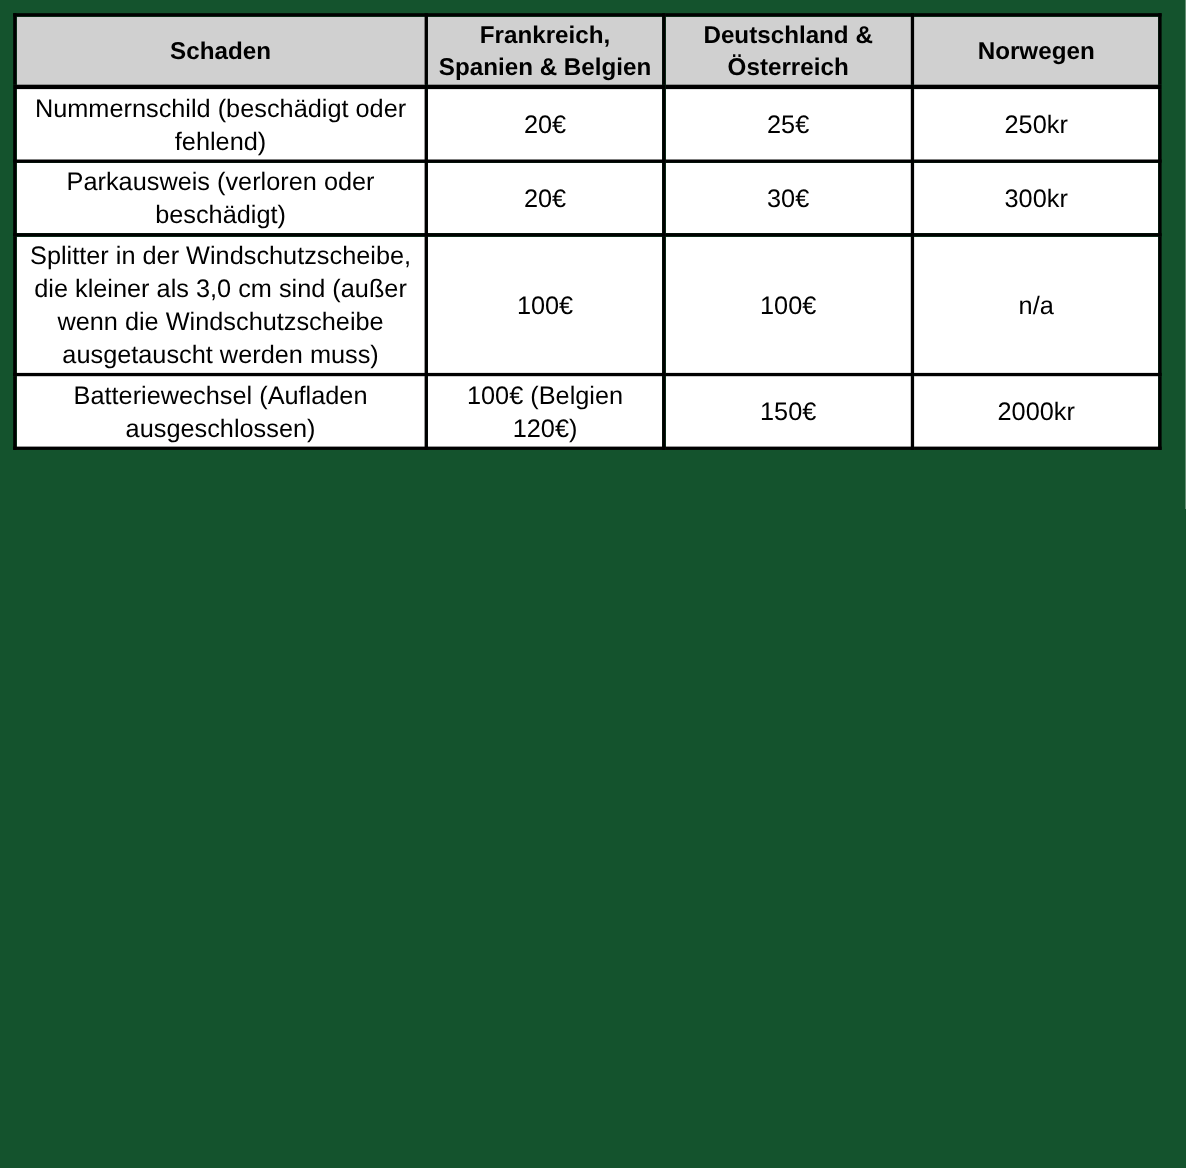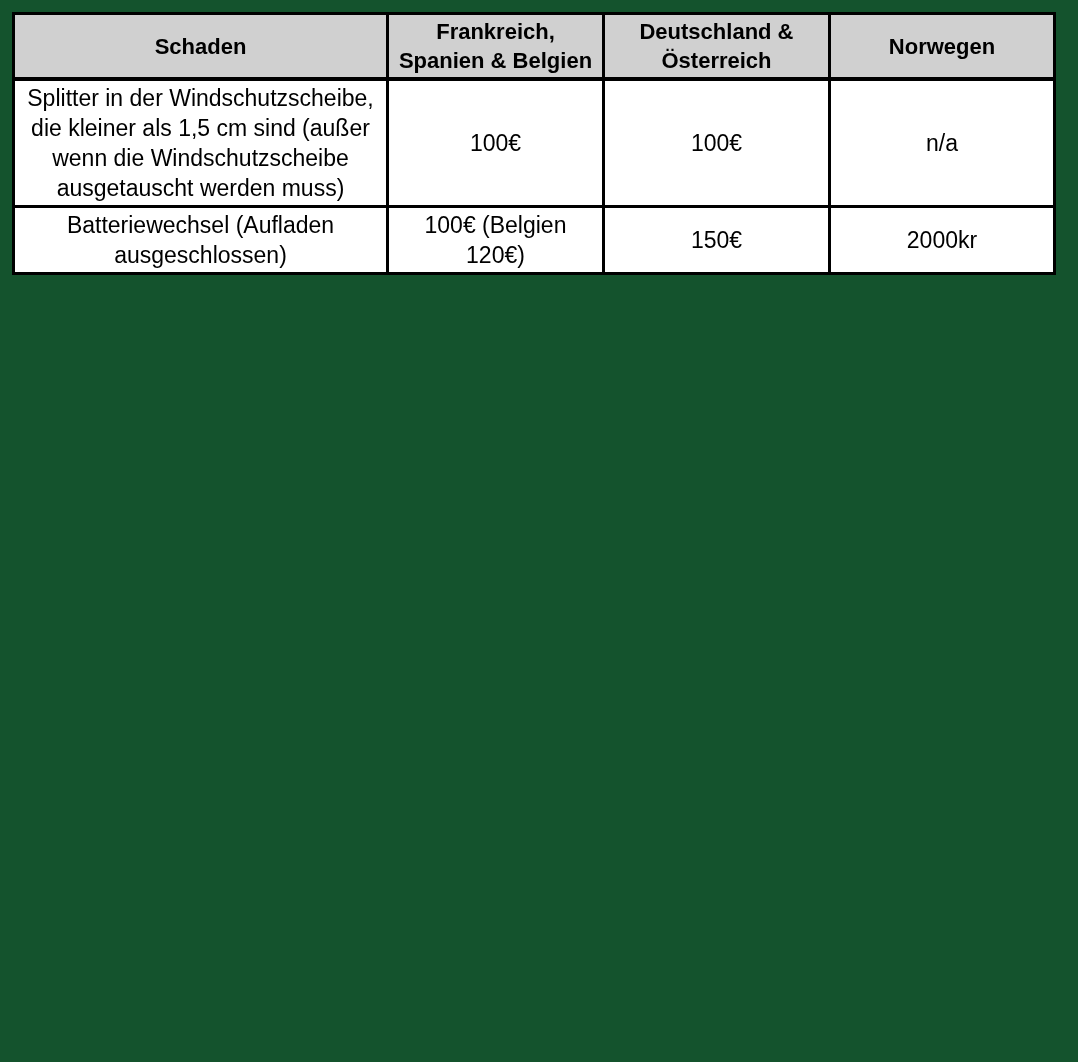--- a/index.html
+++ b/index.html
@@ -66,23 +66,37 @@
       <tr style="height:56px">
         <th>Schaden</th>
         <th>Frankreich,
 Spanien &amp; Belgien</th>
         <th>Deutschland &amp;
 Österreich</th>
         <th>Norwegen</th>
       </tr>
     </thead>
     <tbody id="fees-body">
+        <tr style="height: 59px;">
+          <td>Nummernschild (beschädigt oder
+fehlend)</td>
+          <td>20€</td>
+          <td>25€</td>
+          <td>250kr</td>
+        </tr>
+        <tr style="height: 59px;">
+          <td>Parkausweis (verloren oder
+beschädigt)</td>
+          <td>20€</td>
+          <td>30€</td>
+          <td>300kr</td>
+        </tr>
         <tr style="height: 122px;">
           <td>Splitter in der Windschutzscheibe,
-die kleiner als 1,5 cm sind (außer
+die kleiner als 3,0 cm sind (außer
 wenn die Windschutzscheibe
 ausgetauscht werden muss)</td>
           <td>100€</td>
           <td>100€</td>
           <td>n/a</td>
         </tr>
         <tr style="height: 62px;">
           <td>Batteriewechsel (Aufladen
 ausgeschlossen)</td>
           <td>100€ (Belgien

